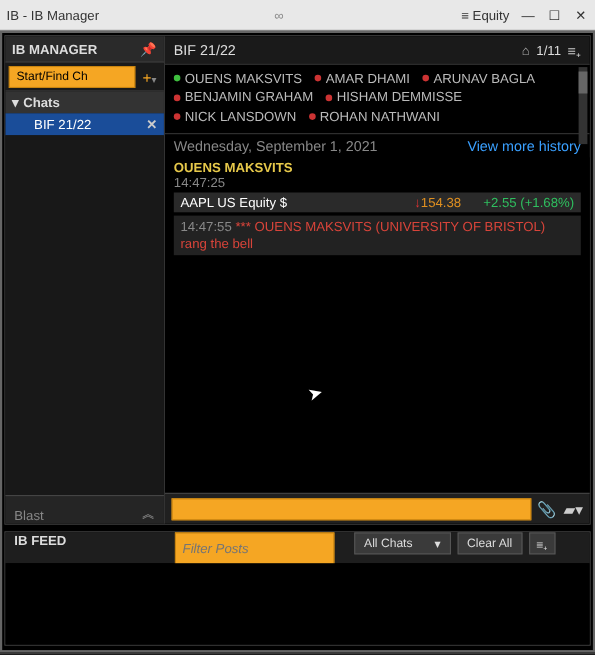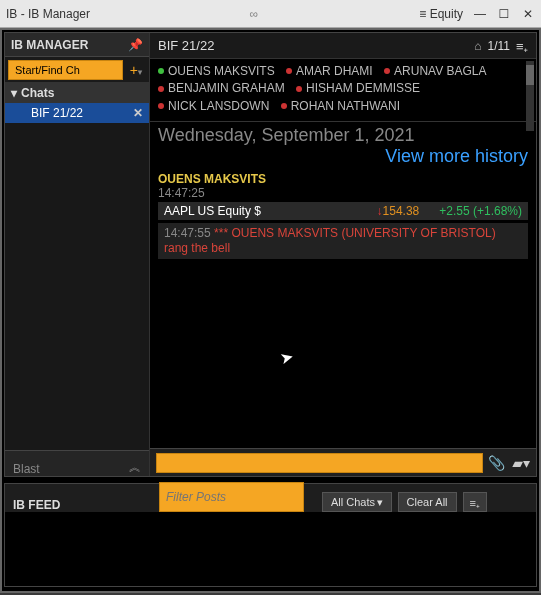--- a/index.html
+++ b/index.html
@@ -147,22 +147,21 @@
     width:6px; height:6px; border-radius:50%;
     display:inline-block; margin-right:4px;
   }
   .dot.green{background:#3fbf3f;}
   .dot.red{background:#cc3333;}
   .datebar {
     display:flex;
     align-items:flex-start;
     padding: 3px 8px;
     color:#888;
-    font-size:18px;
-    flex-direction:column;
+    font-size:13px;
   }
   .datebar .link { margin-left:auto; color:#3aa0ff; cursor:pointer;}
   .msgarea {
     flex:1;
     padding: 0 8px;
     font-size:12px;
     overflow:hidden;
     background:#000;
   }
   .sender { color: #e6c84a; font-weight:bold; margin-top:2px;}
@@ -225,21 +224,21 @@
     border: 1px solid #444;
     background:#000;
     height: 104px;
     display:flex;
     flex-direction:column;
   }
   .feed-head {
     height:28px;
     background:#1e1e1e;
     display:flex;
-    align-items:flex-end;
+    align-items:flex-start;
     padding: 0 8px;
     gap:6px;
   }
   .feed-title { color:#ddd; font-weight:bold; flex:0 0 140px;}
   .filter-input {
     width: 145px;
     height:30px;
     background:#f5a623;
     border:1px solid #c88410;
     outline:none;
@@ -251,21 +250,21 @@
   .grey-btn {
     background:#3a3a3a;
     color:#ddd;
     border:1px solid #555;
     height:20px;
     padding:0 8px;
     font-size:11px;
     cursor:pointer;
     display:flex;
     align-items:center;
-    gap:2px;
+    gap:20px;
   }
   .feed-body { flex:1; background:#000;}
   .cursor {
     position:absolute;
     left:130px; top:315px;
     font-size:16px; color:#fff;
     transform: rotate(-15deg);
     pointer-events:none;
   }
 </style>

